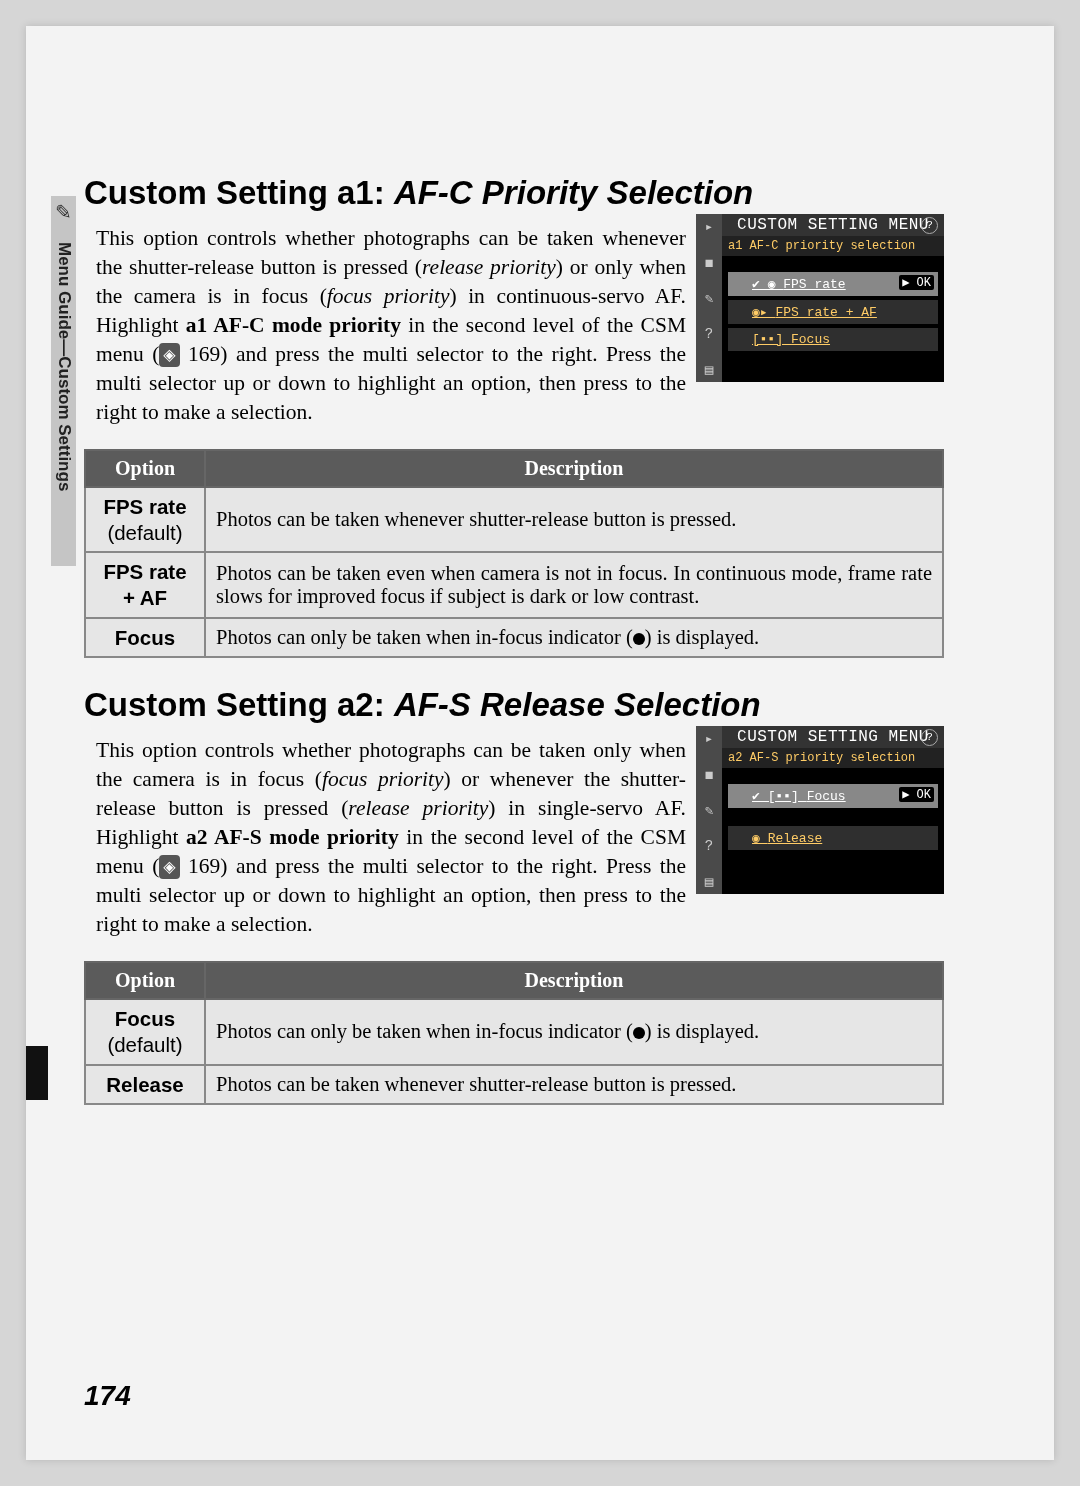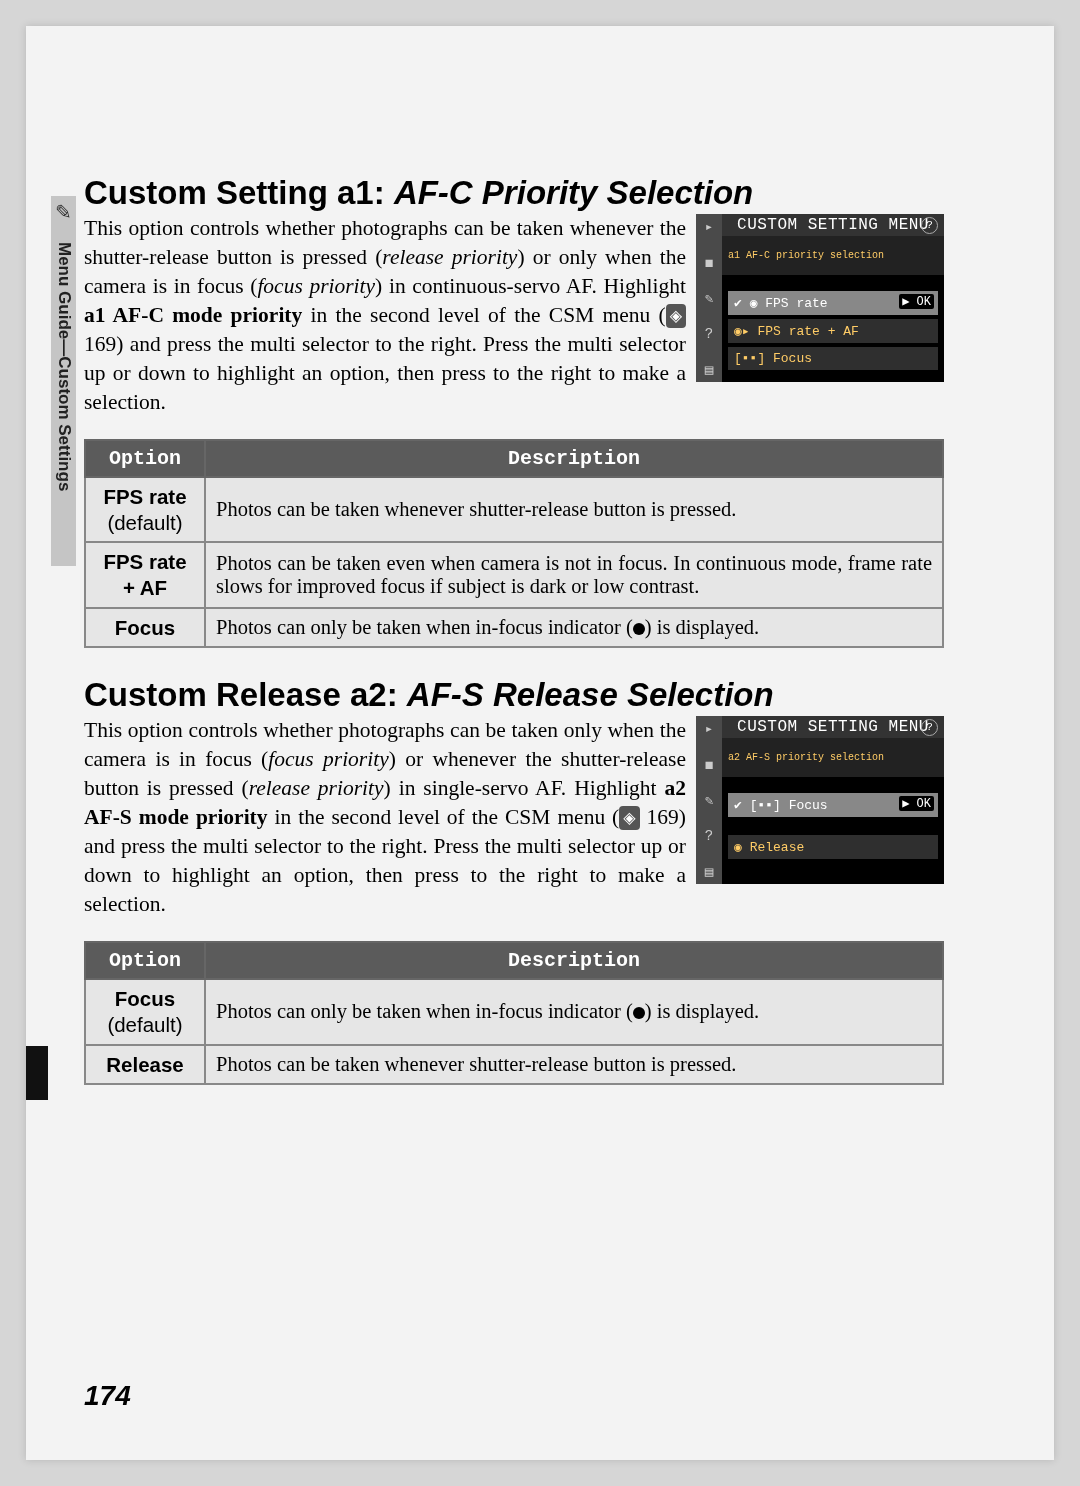--- a/index.html
+++ b/index.html
@@ -64,21 +64,21 @@
     margin: 0 0 2px 0;
     font-weight: bold;
   }
   h2 .italic {
     font-style: italic;
   }
   .body-text {
     font-size: 21.5px;
     line-height: 1.35;
     text-align: justify;
-    margin: 0;
+    margin: 12px;
   }
   .body-text .ital { font-style: italic; }
   .body-text .bold { font-weight: bold; }
   .page-ref {
     display: inline-block;
     background: #555;
     color: #fff;
     border-radius: 4px;
     font-size: 16px;
     padding: 1px 4px;
@@ -116,31 +116,32 @@
   .ss-main { position: absolute; left: 26px; right: 0; top: 0; bottom: 0; }
   .ss-title {
     background: #333;
     font-size: 16px;
     text-align: center;
     padding: 2px 0;
     letter-spacing: 0.5px;
   }
   .ss-sub {
     background: #222;
-    font-size: 10px;
-    padding: 14px 6px;
+    font-size: 12px;
+    padding: 3px 6px;
     color: #ffcc66;
   }
   .ss-row {
     font-size: 13px;
-    padding: 4px 6px;
+    padding: 4px 24px;
     margin: 4px 6px;
     background: #2f2f2f;
     color: #ffcc66;
     position: relative;
+    text-decoration: underline;
   }
   .ss-row.sel {
     background: #888;
     color: #fff;
   }
   .ss-ok {
     position: absolute;
     right: 4px;
     top: 3px;
     background: #000;
@@ -161,21 +162,21 @@
   }
   table.opts {
     width: 100%;
     border-collapse: collapse;
     margin-top: 22px;
     clear: both;
   }
   table.opts th {
     background: #5b5b5b;
     color: #fff;
-    font-family: Liberation Mono, monospace;
+    font-family: Liberation Serif, serif;
     font-size: 20px;
     font-weight: bold;
     padding: 6px 4px;
     border: 2px solid #666;
   }
   table.opts td {
     background: #e6e6e6;
     border: 2px solid #888;
     padding: 6px 10px;
     font-size: 20.5px;
@@ -270,21 +271,21 @@
         <tr>
           <td class="optcell"><span class="b">Focus</span></td>
           <td>Photos can only be taken when in-focus indicator (<span class="dot"></span>) is displayed.</td>
         </tr>
       </tbody>
         </table>
     </div>
 
     <div class="section">
       <h2>
-        <span>Custom Release a2:</span>
+        <span>Custom Setting a2:</span>
         <span class="italic">AF-S Release Selection</span>
       </h2>
 
       <div class="screenshot">
         <div class="ss-sidebar">
           <span>▸</span>
           <span>◼</span>
           <span>✎</span>
           <span>?</span>
           <span>▤</span>

